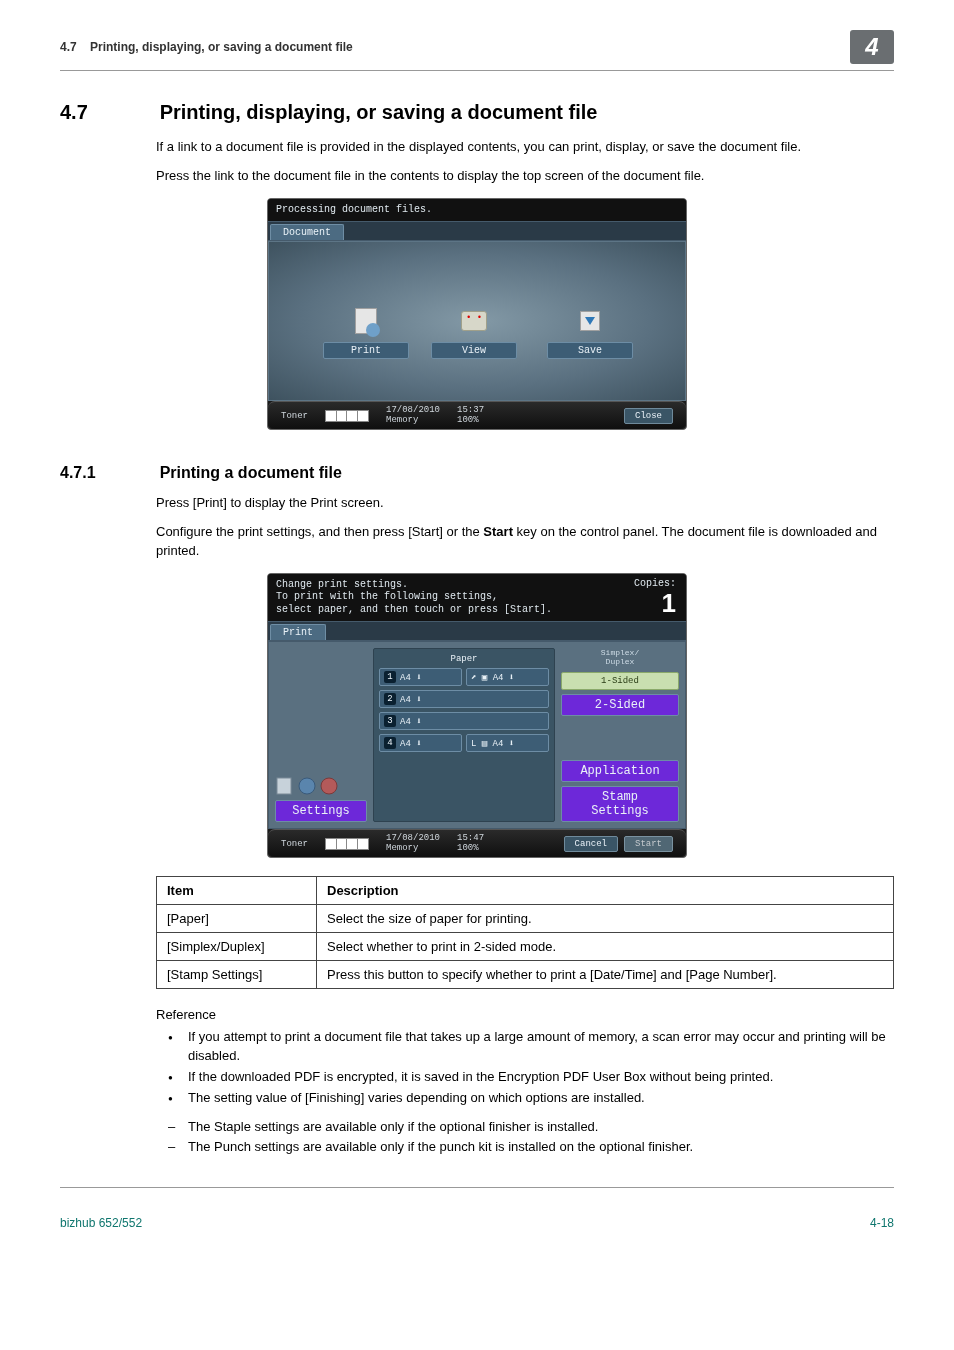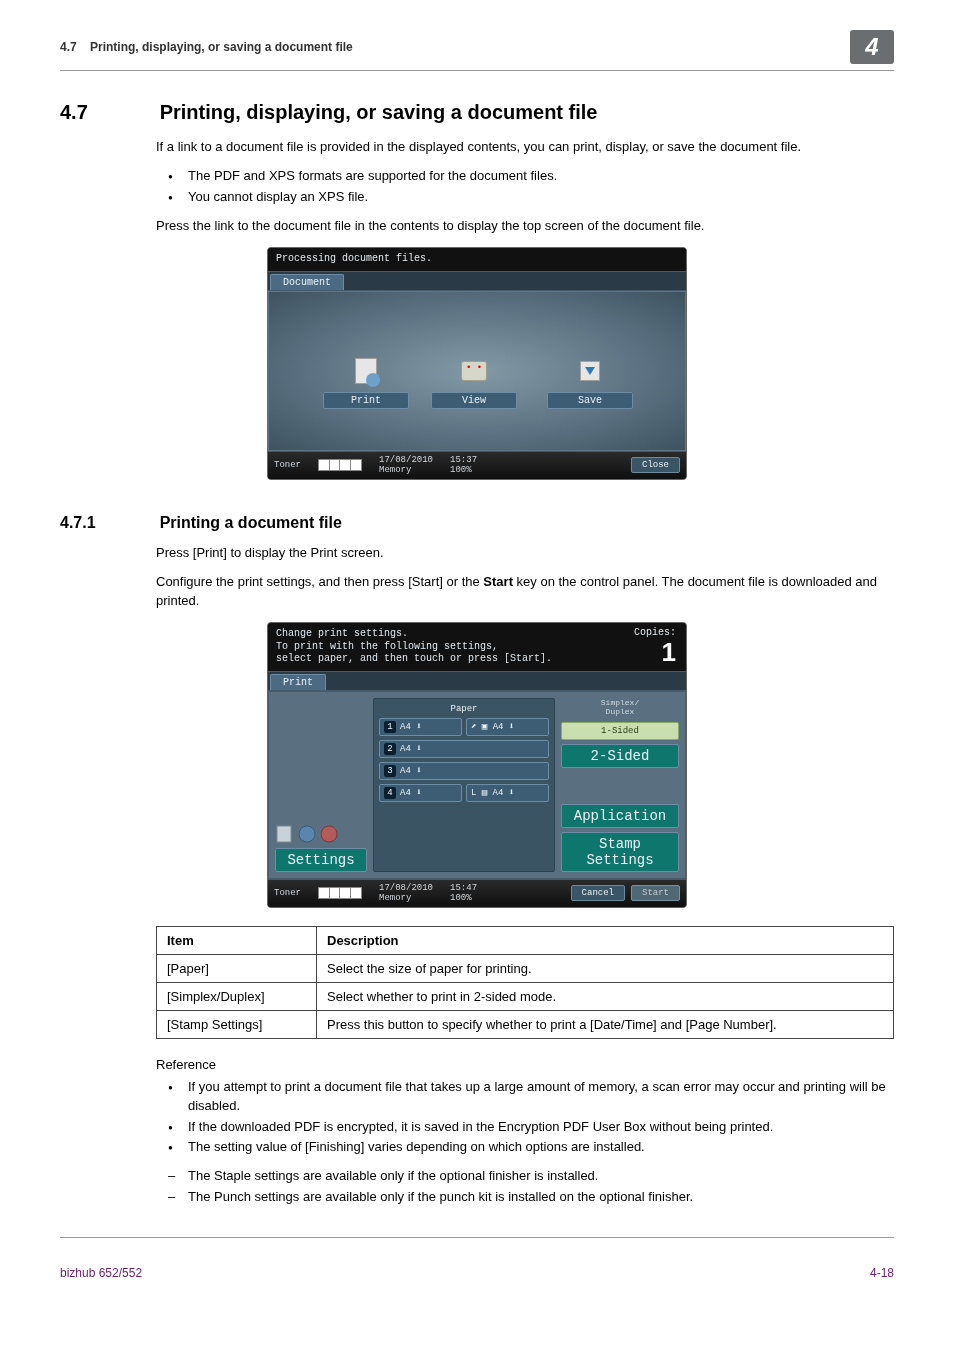--- a/index.html
+++ b/index.html
@@ -75,56 +75,57 @@
   }
   .ic { height: 30px; display: flex; align-items: center; justify-content: center; }
   .ic-paper { width: 22px; height: 26px; background: #e6e6e6; border: 1px solid #a0a0a0; position: relative; }
   .ic-paper::after { content: ""; position: absolute; right: -4px; bottom: -4px; width: 14px; height: 14px; background: #6fa0c9; border-radius: 50%; }
   .ic-view { width: 26px; height: 20px; background: #d7d7c9; border: 1px solid #a0a08a; border-radius: 3px; position: relative; }
   .ic-view::after { content: "\2022\00a0\2022"; position: absolute; top: 1px; left: 4px; font-size: 9px; color: #d00; }
   .ic-save { width: 20px; height: 20px; background: #e6e6e6; border: 1px solid #a0a0a0; position: relative; }
   .ic-save::after { content: ""; position: absolute; left: 4px; top: 5px; width: 0; height: 0; border-left: 5px solid transparent; border-right: 5px solid transparent; border-top: 8px solid #2f78b7; }
   .statusbar {
     background: linear-gradient(#2a2a2a, #0f0f0f);
-    display: flex; align-items: center; padding: 4px 6px; font-size: 9px; color: #cfd6dc; gap: 17px;
+    display: flex; align-items: center; padding: 4px 13px; font-size: 9px; color: #cfd6dc; gap: 17px;
     border-top: 1px solid #555;
+    border-radius: 7px;
   }
   .toner-gauge { width: 44px; height: 12px; background: #111; border: 1px solid #888; display: flex; }
   .toner-gauge span { width: 25%; height: 100%; border-right: 1px solid #888; background: #fff; }
   .toner-gauge span:last-child { border-right: none; }
   .status-mid { display: flex; flex-direction: column; line-height: 1; gap: 1px; }
   .status-right { margin-left: auto; display: flex; gap: 6px; }
   .btn-dk { background: #3a5566; border: 1px solid #6f8a9b; color: #e9f1f7; padding: 2px 10px; border-radius: 2px; font-size: 9px; }
   .btn-start { background: #506774; border: 1px solid #7a92a0; color: #c4c9cd; padding: 2px 10px; border-radius: 2px; font-size: 9px; }
   .panel2 {
     background: #5a7080; border: 1px solid #455a6b;
     display: flex; padding: 6px; gap: 6px; min-height: 188px;
   }
   .col-left { width: 92px; display: flex; flex-direction: column; justify-content: flex-end; }
   .finish-icons { height: 24px; margin-bottom: 4px; }
-  .btn-panel { background: #0f766e; border: 1px solid #6d8da5; color: #e9f1f7; font-size: 14px; padding: 3px 0; text-align: center; border-radius: 2px; }
+  .btn-panel { background: #6d28d9; border: 1px solid #6d8da5; color: #e9f1f7; font-size: 12px; padding: 3px 14px; text-align: center; border-radius: 2px; }
   .col-mid { flex: 1; background: #3a5464; border: 1px solid #2e4250; border-radius: 2px; padding: 5px; }
   .col-mid .hdr { text-align: center; color: #e9f1f7; font-size: 9px; margin-bottom: 4px; }
   .tray-row { display: flex; gap: 4px; margin-bottom: 4px; }
   .tray { background: #3d5d75; border: 1px solid #6d8da5; color: #e9f1f7; font-size: 9px; padding: 2px 4px; border-radius: 2px; flex: 1; display: flex; align-items: center; gap: 4px; }
   .tray .tn { background: #0a2030; width: 12px; height: 12px; display: inline-flex; align-items: center; justify-content: center; border-radius: 2px; }
   .col-right { width: 118px; display: flex; flex-direction: column; gap: 4px; }
   .col-right .hdr { text-align: center; color: #cddbe5; font-size: 8px; margin-bottom: 2px; }
   .btn-sel { background: #c9dfb0; border: 1px solid #8aa96a; color: #2a3d16; font-size: 9px; padding: 3px 0; text-align: center; border-radius: 2px; }
   .spacer { flex: 1; }
 
   table.desc {
     width: calc(100% - 96px); margin-left: 96px; border-collapse: collapse; margin-bottom: 18px;
     font-size: 13px;
   }
   table.desc th, table.desc td { border: 1px solid #444; padding: 6px 10px; text-align: left; vertical-align: top; }
   table.desc th { font-weight: bold; background: #fff; }
   table.desc .c1 { width: 160px; }
 
-  .footer { display: flex; justify-content: space-between; font-size: 12px; color: #701a75; margin-top: 28px; }
+  .footer { display: flex; justify-content: space-between; font-size: 12px; color: #0f766e; margin-top: 28px; }
   .footer-rule { border: 0; border-top: 1px solid #999; margin-top: 30px; margin-bottom: 6px; }
 </style>
 </head>
 <body>
 
 <div class="page">
   <div class="rh-wrap">
     <div class="rh-left">
       <span class="rh-num">4.7</span>
       <span>Printing, displaying, or saving a document file</span>
@@ -132,24 +133,20 @@
     <div class="rh-tab">4</div>
   </div>
   <hr class="thin-rule">
 
   <div class="sect-head">
     <span class="num">4.7</span>
     <span class="ttl">Printing, displaying, or saving a document file</span>
   </div>
 
   <p class="body-text">If a link to a document file is provided in the displayed contents, you can print, display, or save the document file.</p>
-  <ul class="bullets">
-    <li>The PDF and XPS formats are supported for the document files.</li>
-    <li>You cannot display an XPS file.</li>
-  </ul>
   <p class="body-text">Press the link to the document file in the contents to display the top screen of the document file.</p>
 
   <div class="scr-wrap">
     <div class="screen">
       <div class="msgbar">Processing document files.</div>
       <div class="tabbar"><span class="tabbtn">Document</span></div>
       <div class="panel1">
         <div class="iconbtn" style="left:54px; top:64px;">
           <div class="ic">
               <div class="ic-paper"></div>

